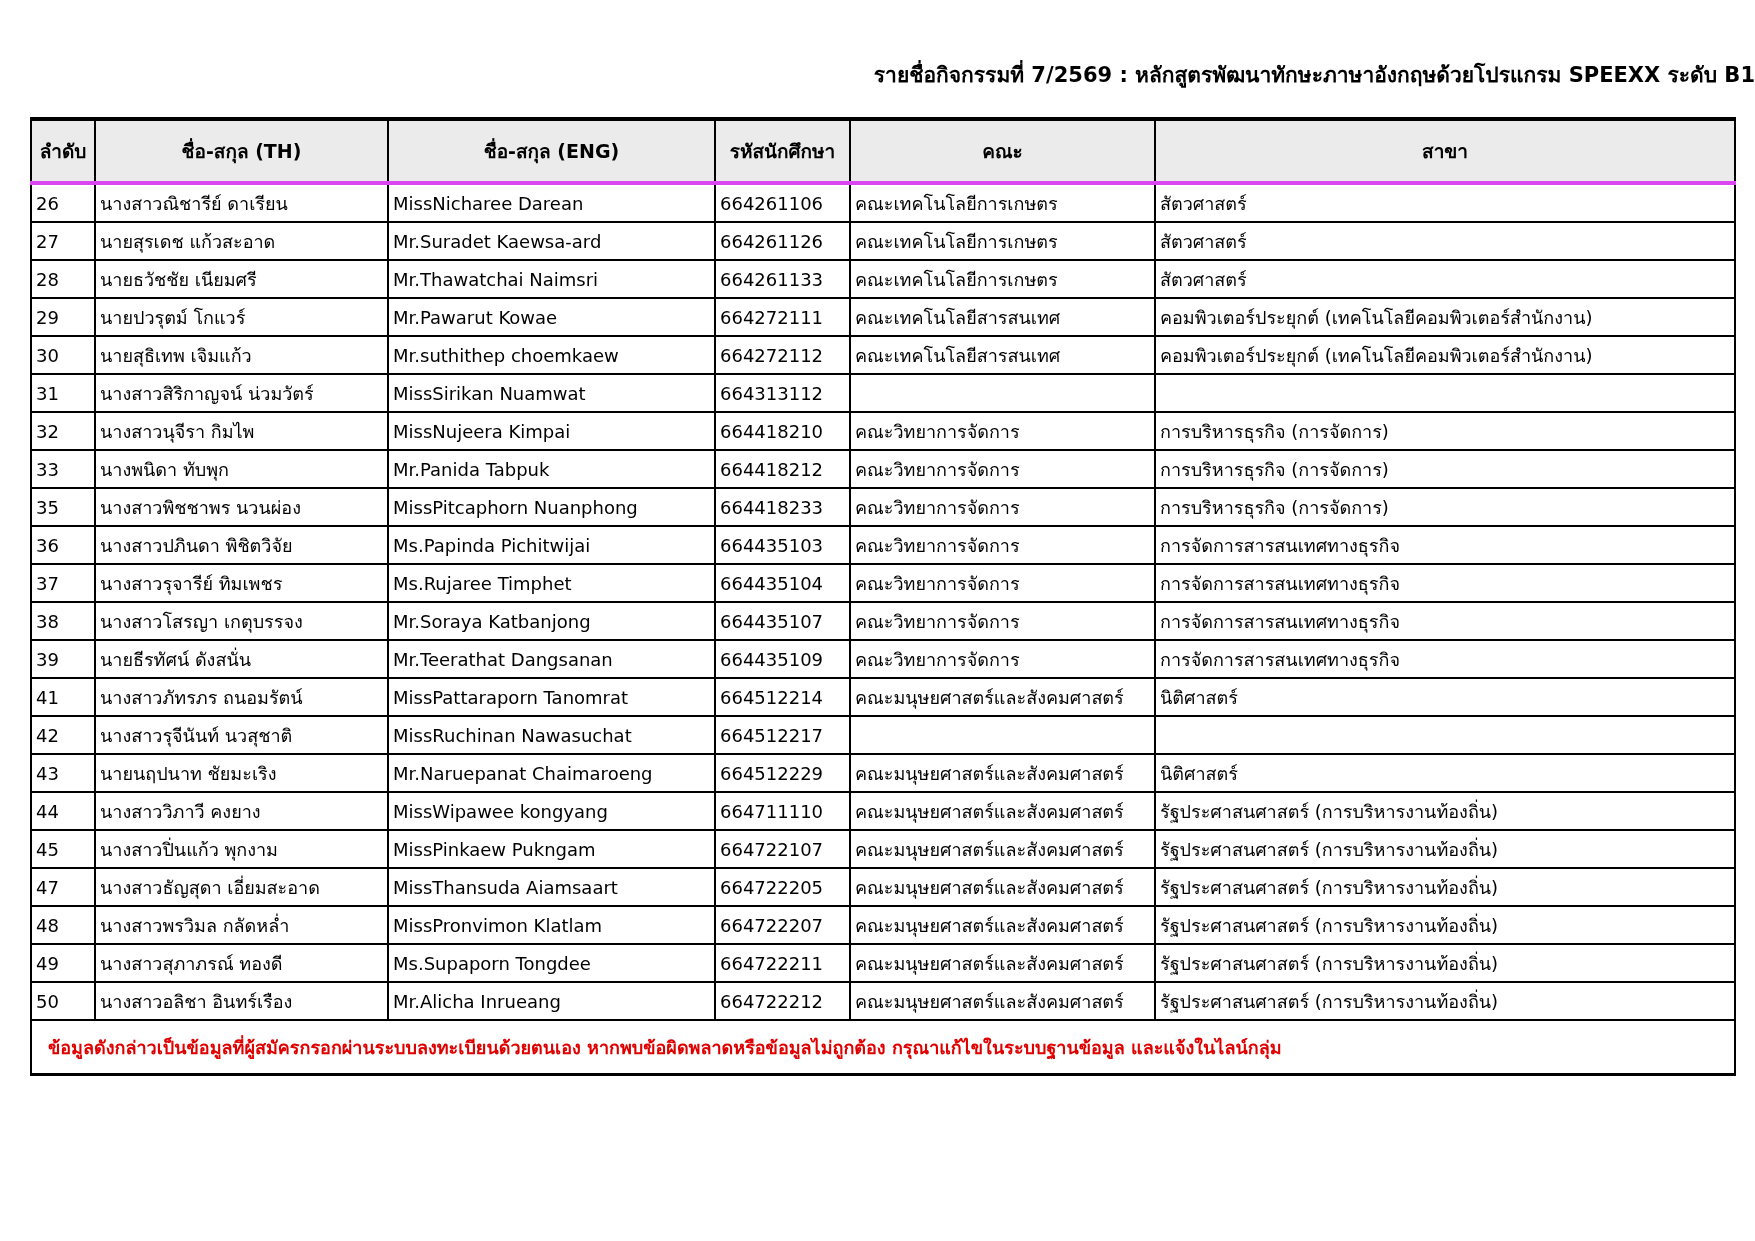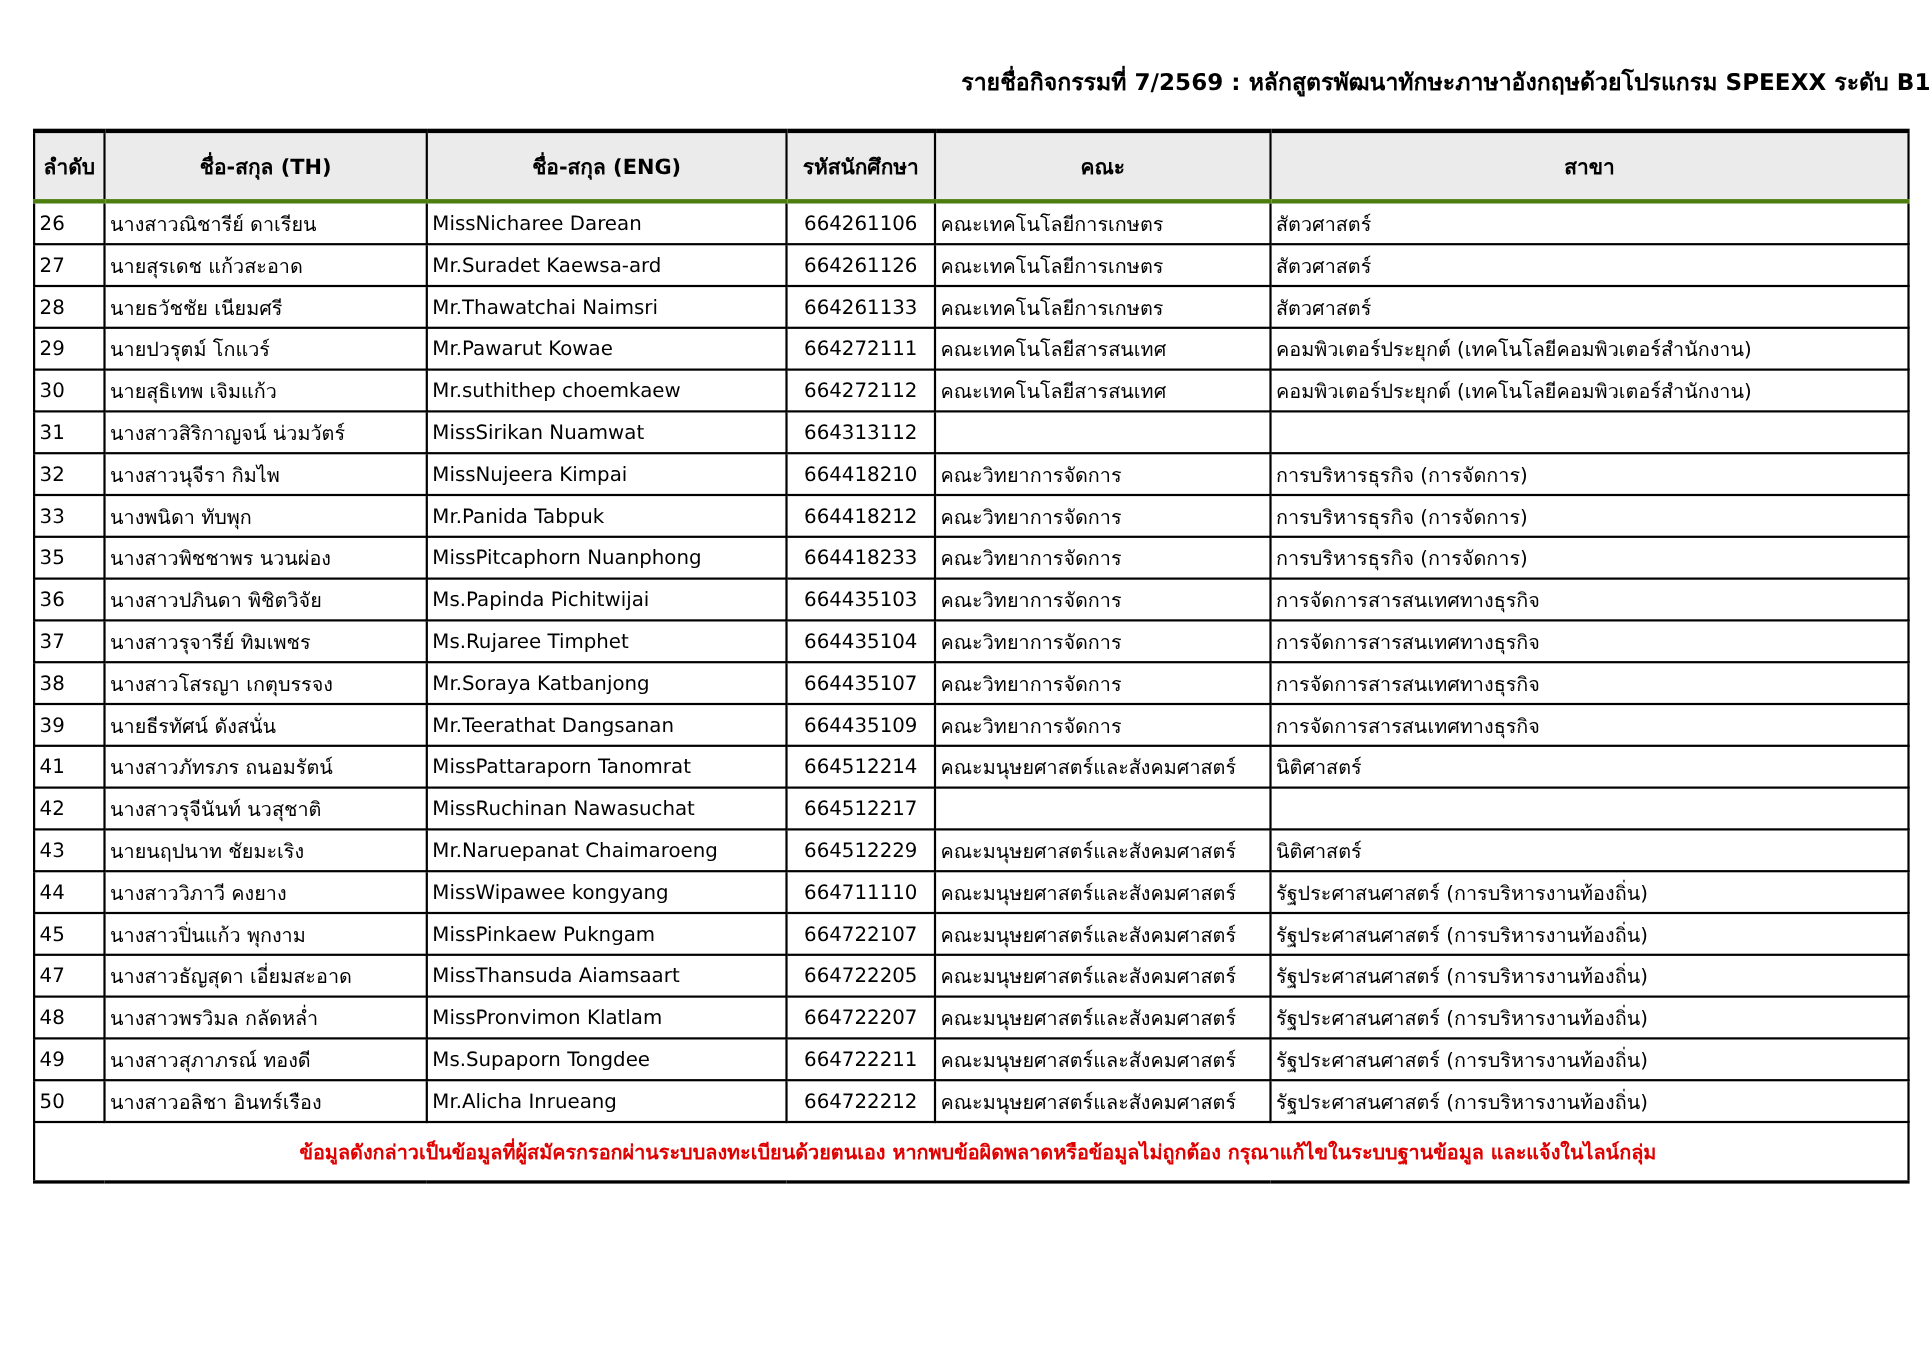--- a/index.html
+++ b/index.html
@@ -5,26 +5,26 @@
   html, body { margin:0; padding:0; background:#ffffff; }
   body { width:1755px; height:1241px; position:relative; overflow:hidden;
          font-family:"DejaVu Sans","Liberation Sans",sans-serif; color:#000; }
   .title { position:absolute; left:0; top:58px; width:1755px; text-align:right;
            font-size:21px; font-weight:bold; letter-spacing:0; }
   table.roster { position:absolute; left:30px; top:117px; width:1704px;
                  border-collapse:collapse; table-layout:fixed; }
   table.roster th, table.roster td { border:2px solid #000; padding:0 4px;
                  white-space:nowrap; overflow:hidden; }
   table.roster thead th { background:#ebebeb; height:60px; font-size:19px;
-                 font-weight:bold; border-top:4px solid #000; border-bottom:4px solid #4d7c0f; }
+                 font-weight:bold; border-top:4px solid #000; border-bottom:4px solid #d946ef; }
   table.roster tbody td { height:36px; font-size:18px; }
   td.c-no { text-align:left; }
-  td.c-id { text-align:center; }
+  td.c-id { }
   td.c-left { text-align:left; }
-  tr.notice-row td { height:52px; text-align:center; color:#e00000; font-weight:bold;
+  tr.notice-row td { height:52px; color:#e00000; font-weight:bold;
                  font-size:18px; border-bottom:3px solid #000;padding-left:16px; }
   col.w-no { width:64px; } col.w-th { width:293px; } col.w-en { width:327px; }
   col.w-id { width:135px; } col.w-fac { width:305px; } col.w-maj { width:580px; }
 </style>
 </head>
 <body>
 
 <div class="title">รายชื่อกิจกรรมที่ 7/2569 : หลักสูตรพัฒนาทักษะภาษาอังกฤษด้วยโปรแกรม SPEEXX ระดับ B1</div>
 
 <table class="roster">

